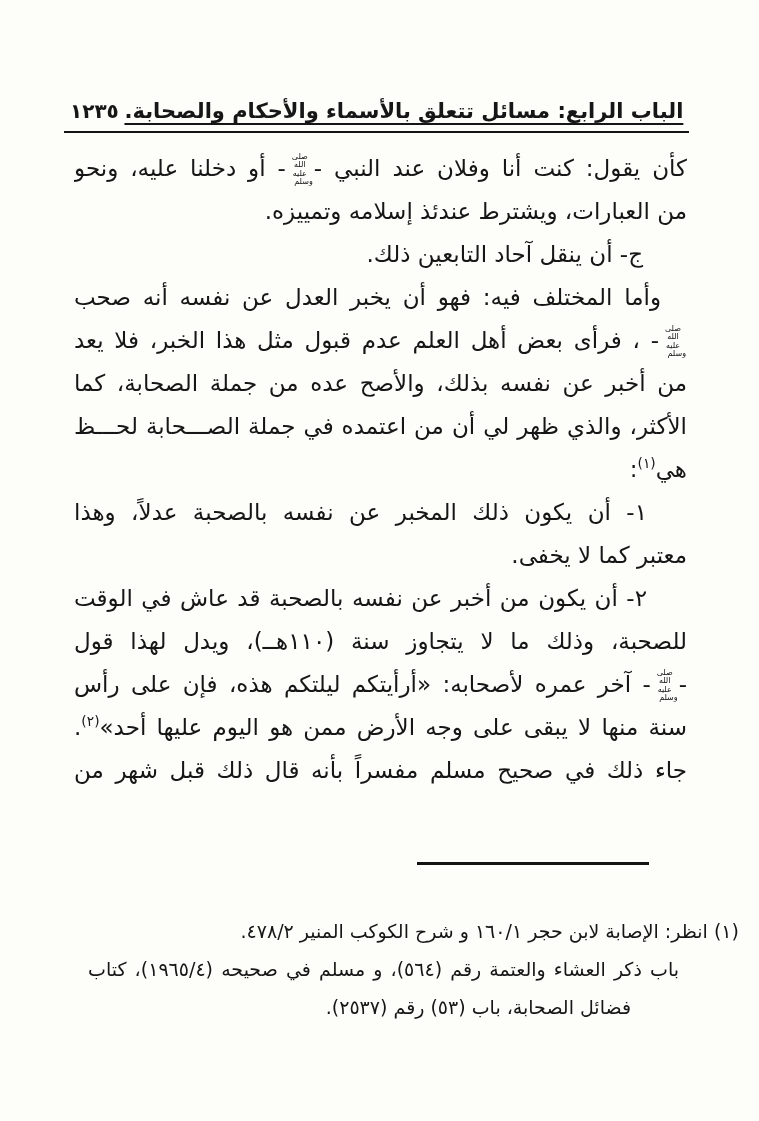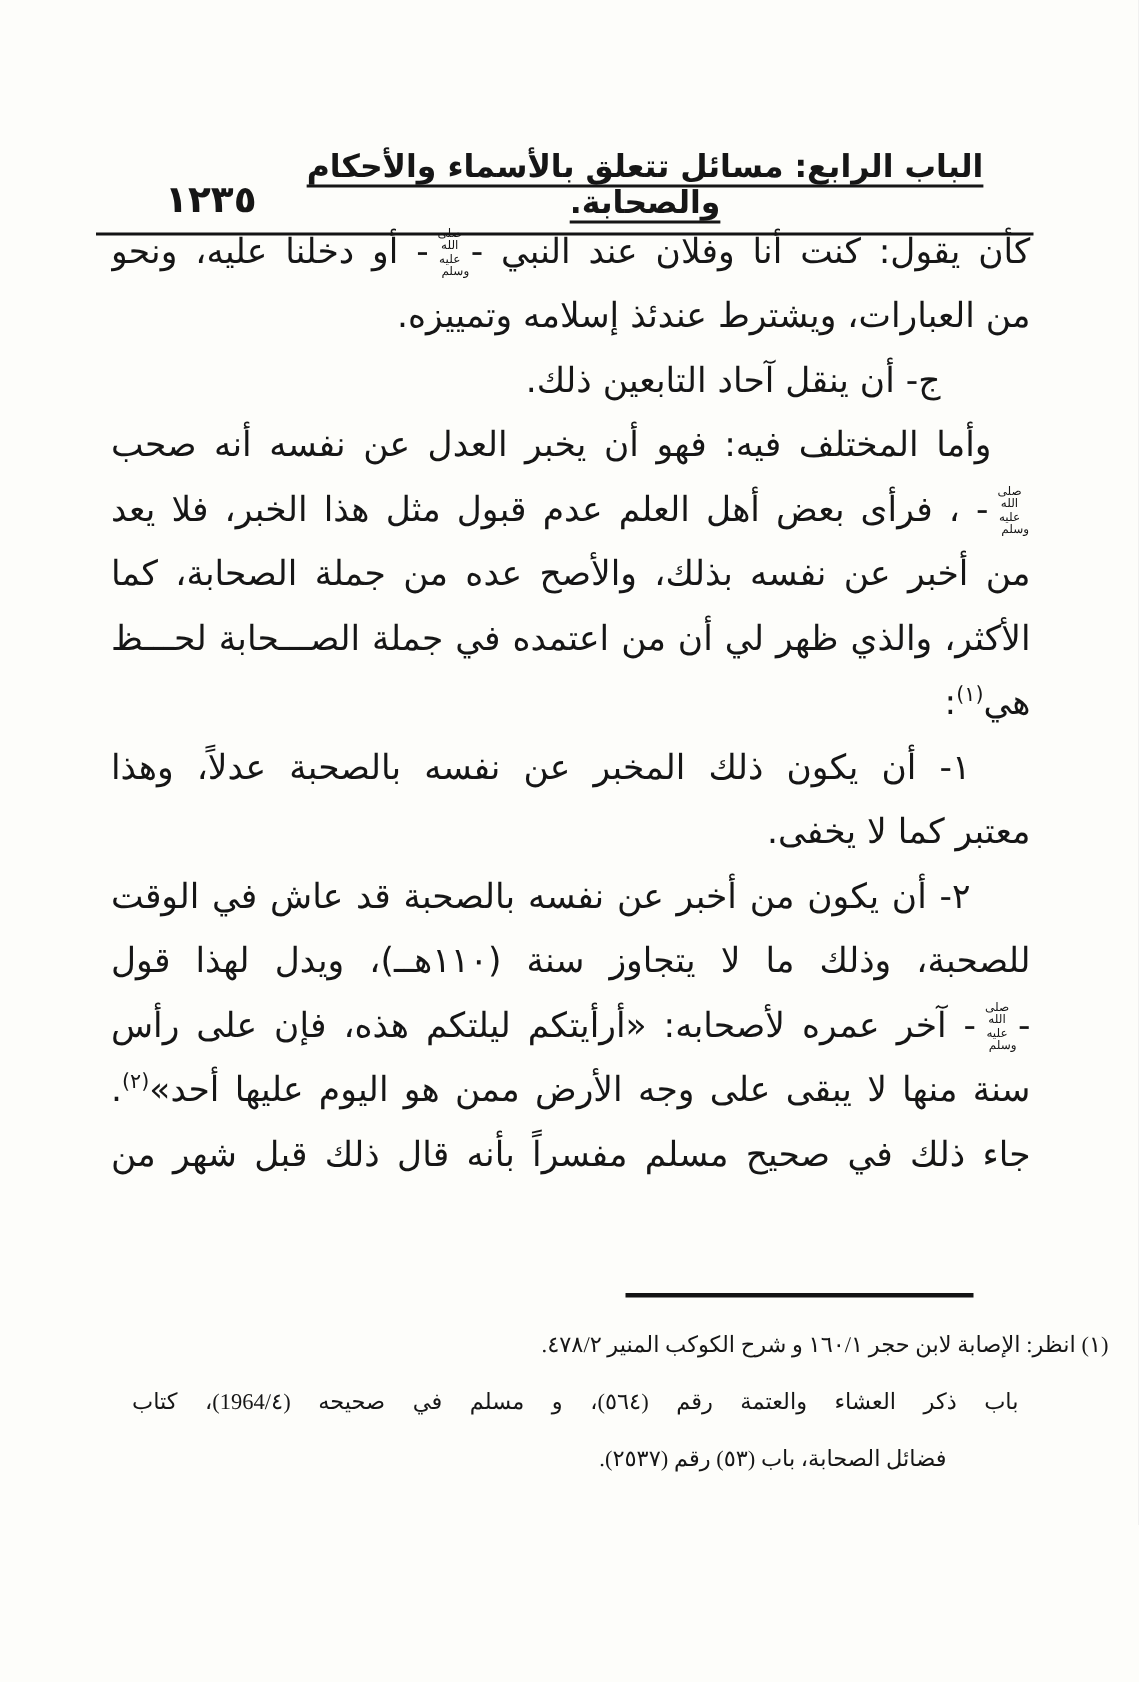--- a/index.html
+++ b/index.html
@@ -21,25 +21,24 @@
     padding-bottom:8px;
   }
   .header-title{
     flex:1;text-align:center;
     font-size:21px;font-weight:bold;
     text-decoration:underline;
     text-decoration-thickness:1.5px;
     text-underline-offset:5px;
   }
   .page-number{
-    font-size:25px;font-weight:bold;
+    font-size:20px;font-weight:bold;
     letter-spacing:3px;
     padding-left:6px;
     white-space:nowrap;
-    margin-left:40px;
   }
   
   .body-text{
     position:absolute;top:147px;right:72px;left:74px;
     font-size:23px;
   }
   .bline{
     height:43px;line-height:43px;
     white-space:nowrap;
     text-align:right;
@@ -50,23 +49,22 @@
     text-align-last:justify;
     overflow:hidden;
     text-justify:inter-word;
   }
   
   .footnote-sep{
     position:absolute;top:862px;right:110px;
     width:232px;height:3px;background:#131313;
   }
   .footnotes{
-    position:absolute;top:878px;right:20px;left:88px;
-    font-size:15px;
-    font-family:Liberation Serif, serif;
+    position:absolute;top:912px;right:20px;left:88px;
+    font-size:19px;
   }
   .fline{
     height:38px;line-height:38px;
     white-space:nowrap;
     text-align:right;
   }
   .fline.j{
     white-space:normal;
     text-align:justify;
     text-align-last:justify;
@@ -97,36 +95,36 @@
 <div class="page">
 
   <div class="header">
     <div class="header-title">الباب الرابع: مسائل تتعلق بالأسماء والأحكام والصحابة.</div>
     <div class="page-number">١٢٣٥</div>
   </div>
 
   <div class="body-text" id="body-lines">
       <div class="bline j">كأن يقول: كنت أنا وفلان عند النبي -<span class="honorific">صلى الله عليه وسلم</span>- أو دخلنا عليه، ونحو ذلـــك</div>
       <div class="bline">من العبارات، ويشترط عندئذ إسلامه وتمييزه.</div>
-      <div class="bline" style="margin-right: 60px;">ج- أن ينقل آحاد التابعين ذلك.</div>
+      <div class="bline" style="margin-right: 44px;">ج- أن ينقل آحاد التابعين ذلك.</div>
       <div class="bline j" style="margin-right: 26px;">وأما المختلف فيه: فهو أن يخبر العدل عن نفسه أنه صحب النبي -</div>
       <div class="bline j"><span class="honorific">صلى الله عليه وسلم</span>- ، فرأى بعض أهل العلم عدم قبول مثل هذا الخبر، فلا يعد صحابياً</div>
       <div class="bline j">من أخبر عن نفسه بذلك، والأصح عده من جملة الصحابة، كما عليـــه</div>
       <div class="bline j">الأكثر، والذي ظهر لي أن من اعتمده في جملة الصـــحابة لحـــظ أمـــوراً</div>
       <div class="bline">هي<span class="sup">(١)</span>:</div>
       <div class="bline j" style="margin-right: 40px;">١- أن يكون ذلك المخبر عن نفسه بالصحبة عدلاً، وهذا شـــرط</div>
       <div class="bline">معتبر كما لا يخفى.</div>
       <div class="bline j" style="margin-right: 40px;">٢- أن يكون من أخبر عن نفسه بالصحبة قد عاش في الوقت المعتبر</div>
       <div class="bline j">للصحبة، وذلك ما لا يتجاوز سنة (١١٠هــ)، ويدل لهذا قول الرســـول</div>
       <div class="bline j">-<span class="honorific">صلى الله عليه وسلم</span>- آخر عمره لأصحابه: «أرأيتكم ليلتكم هذه، فإن على رأس مائـــة</div>
       <div class="bline j">سنة منها لا يبقى على وجه الأرض ممن هو اليوم عليها أحد»<span class="sup">(٢)</span>. وقـــد</div>
       <div class="bline j">جاء ذلك في صحيح مسلم مفسراً بأنه قال ذلك قبل شهر من وفاتـــه -</div>
     </div>
 
   <div class="footnote-sep"></div>
 
   <div class="footnotes" id="footnote-lines">
       <div class="fline">(١) انظر: الإصابة لابن حجر ١٦٠/١ و شرح الكوكب المنير ٤٧٨/٢.</div>
-      <div class="fline j" style="margin-right: 60px;">باب ذكر العشاء والعتمة رقم (٥٦٤)، و مسلم في صحيحه (1964/٤)، كتاب</div>
+      <div class="fline j" style="margin-right: 60px;">باب ذكر العشاء والعتمة رقم (٥٦٤)، و مسلم في صحيحه (١٩٦٥/٤)، كتاب</div>
       <div class="fline" style="margin-right: 108px;">فضائل الصحابة، باب (٥٣) رقم (٢٥٣٧).</div>
     </div>
 
 </div>
 
 </body></html>

